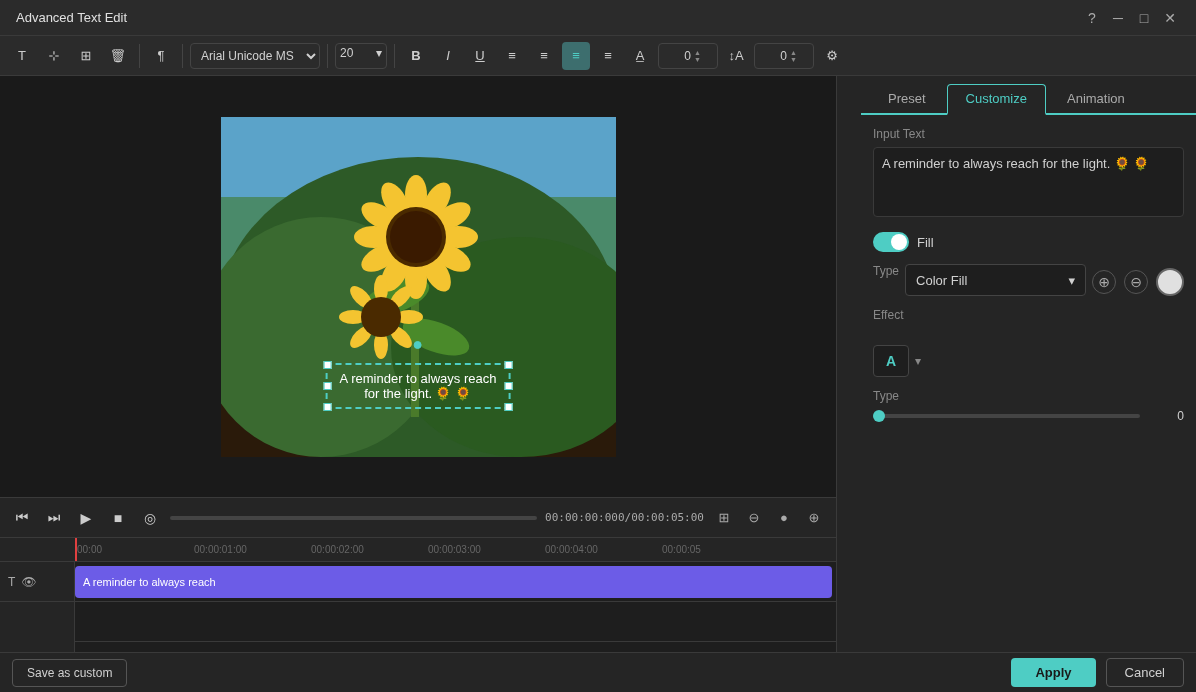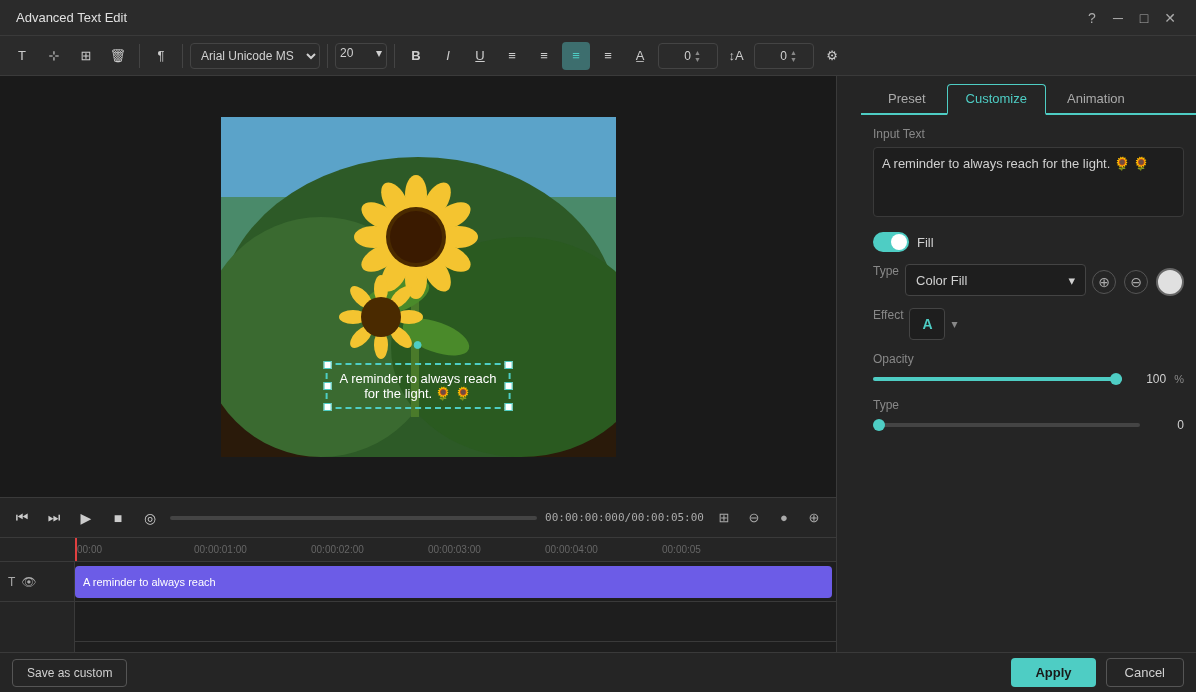--- a/index.html
+++ b/index.html
@@ -494,22 +494,22 @@
       width: 28px;
       height: 28px;
       border-radius: 50%;
       background: #e0e0e0;
       border: 2px solid #666;
       cursor: pointer;
     }
 
     .effect-row {
       display: flex;
-      flex-direction: row;
-      gap: 6px;
+      flex-direction: column;
+      gap: 23px;
     }
     .effect-select {
       display: flex;
       align-items: center;
       gap: 6px;
     }
     .effect-letter {
       width: 36px;
       height: 32px;
       background: #1e1e1e;
@@ -870,31 +870,20 @@
         <div class="effect-row">
           <div class="type-row-label">Effect</div>
           <div class="effect-select">
             <div class="effect-letter">
               <span>A</span>
             </div>
             <span class="effect-chevron">▾</span>
           </div>
         </div>
 
-        <div class="slider-row">
-          <div class="slider-label">Opacity</div>
-          <div class="slider-control">
-            <div class="slider-track">
-              <div class="slider-fill" style="width: 100%;"></div>
-              <div class="slider-thumb"></div>
-            </div>
-            <span class="slider-value">100</span>
-            <span class="slider-unit">%</span>
-          </div>
-        </div>
 
         <div class="slider-row">
           <div class="slider-label">Type</div>
           <div class="slider-control">
             <div class="slider-track">
               <div class="slider-fill" style="width: 0%;"></div>
               <div class="slider-thumb left"></div>
             </div>
             <span class="slider-value">0</span>
           </div>

